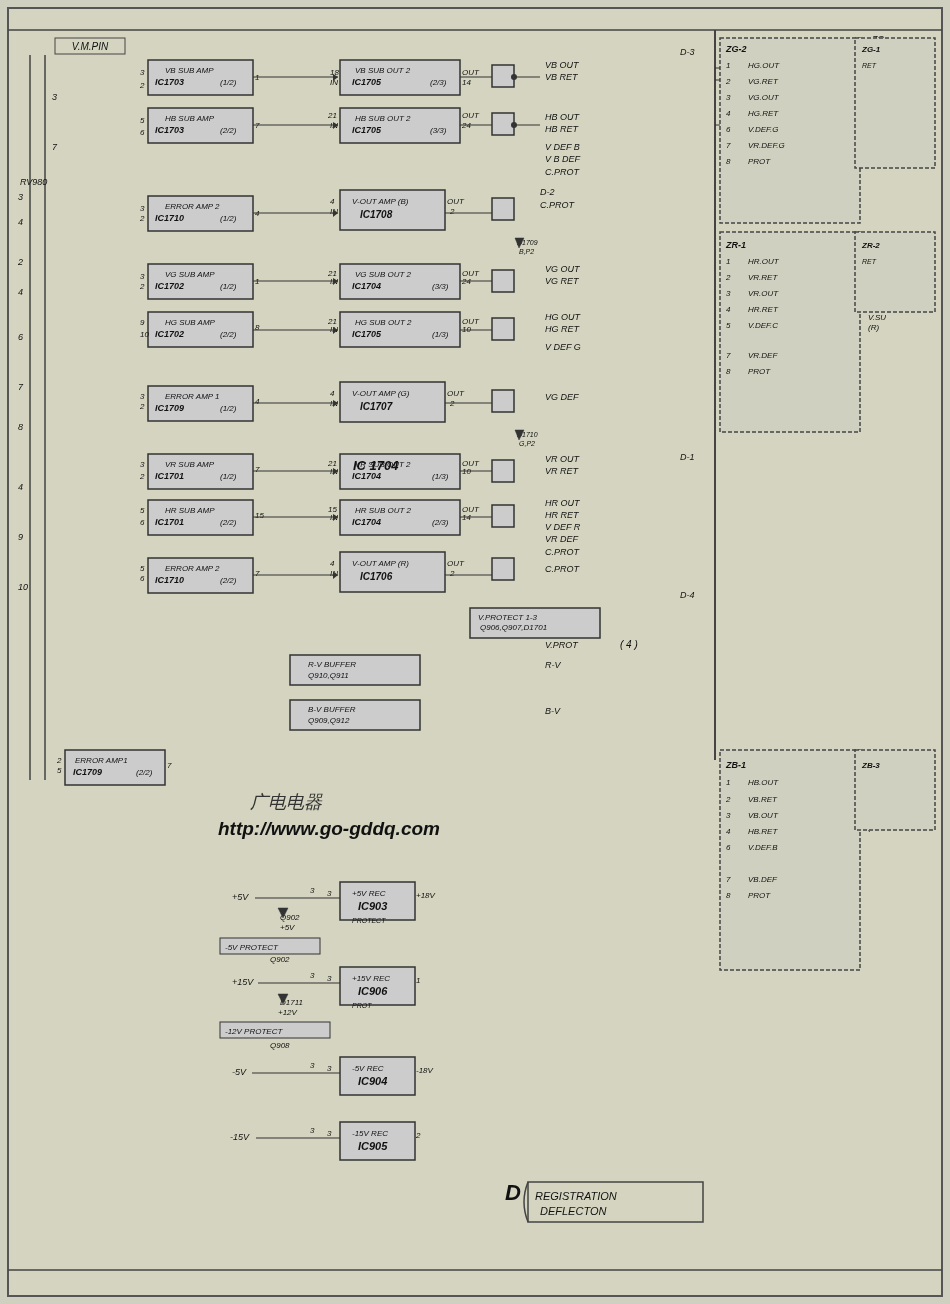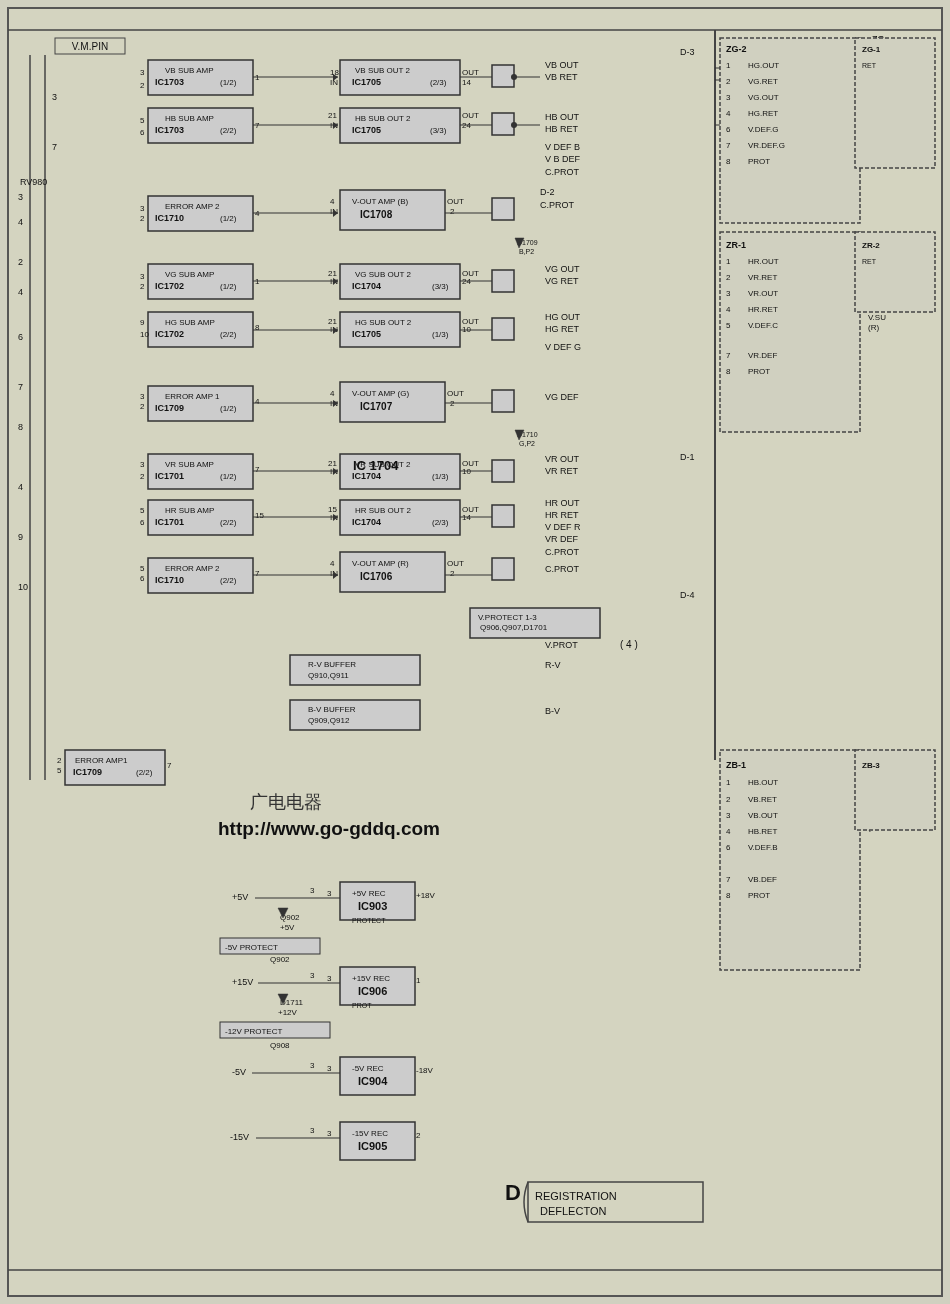--- a/index.html
+++ b/index.html
@@ -9,20 +9,21 @@
       height: 1304px;
       overflow: hidden;
       font-family: Arial, sans-serif;
       position: relative;
     }
     .diagram-container {
       position: relative;
       width: 950px;
       height: 1304px;
       background: #84cc16;
+      font-style: italic;
     }
     
     .main-svg {
       position: absolute;
       top: 0;
       left: 0;
       width: 100%;
       height: 100%;
     }
   </style>

